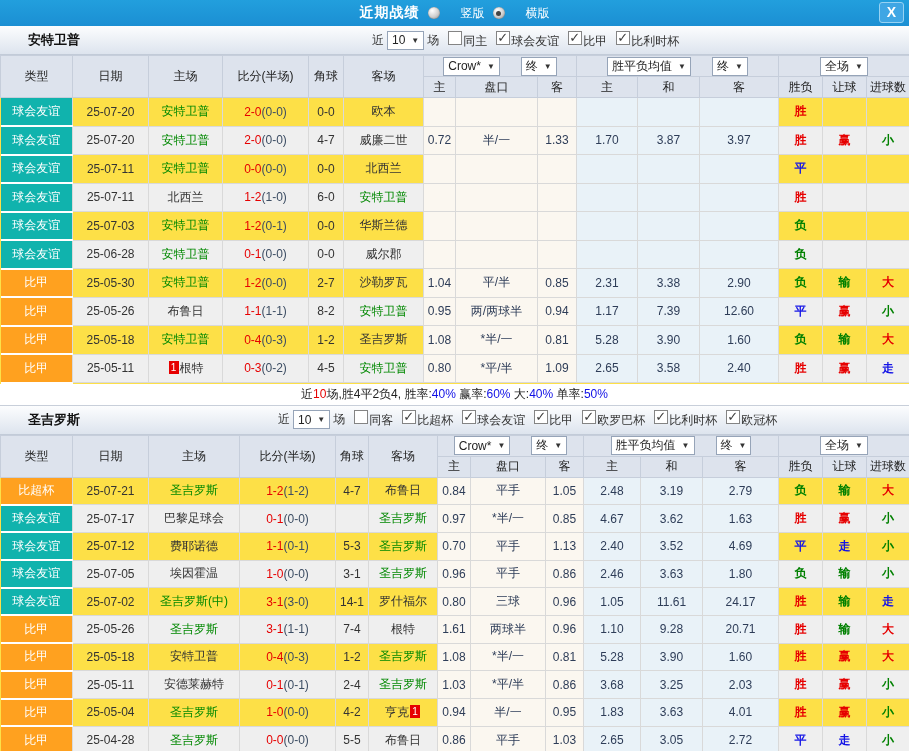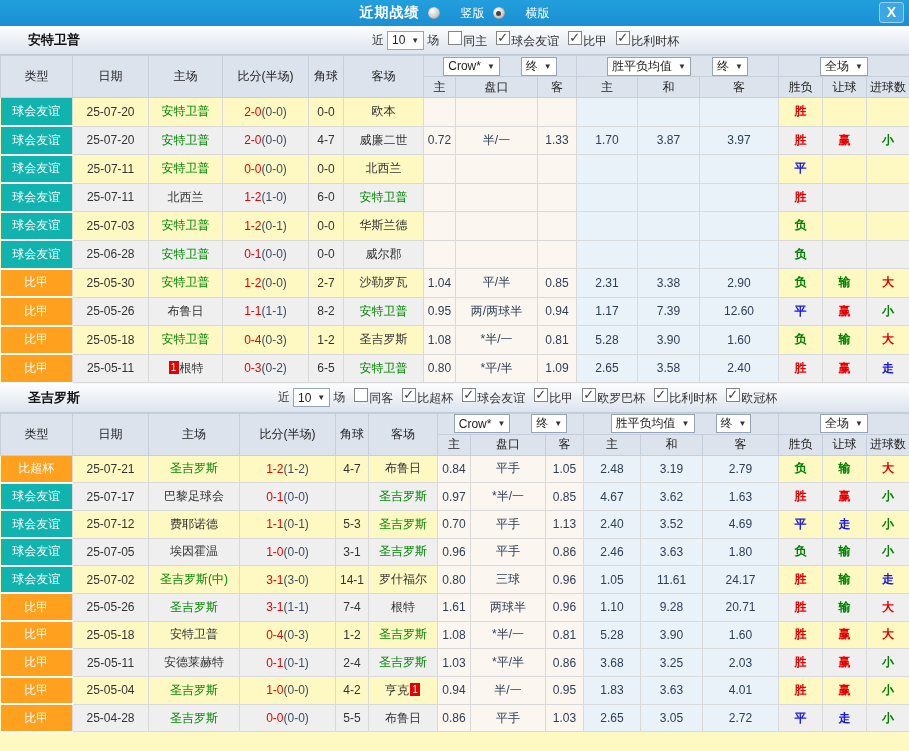--- a/index.html
+++ b/index.html
@@ -1,16 +1,16 @@
 <!DOCTYPE html>
 <html><head>
 <meta charset="utf-8">
 <style>
   html,body{margin:0;padding:0;background:#fff;}
-  .app{position:relative;width:909px;height:751px;overflow:hidden;background:#fef9c3;
+  .app{position:relative;width:909px;height:751px;overflow:hidden;background:#fde047;
        font-family:"Liberation Sans","DejaVu Sans",sans-serif;font-size:12px;color:#333;}
   
   .titlebar{height:26px;background:linear-gradient(#229fdd,#1b8fd3);display:flex;align-items:center;
             justify-content:center;position:relative;color:#fff;}
   .titlebar .title{font-weight:bold;font-size:14px;letter-spacing:1px;}
   .radio-group{display:flex;align-items:center;margin-left:8px;gap:21px;}
   .radio{width:12px;height:12px;border-radius:50%;display:inline-block;
          background:radial-gradient(circle at 35% 30%,#ffffff,#cfcfcf 55%,#8a8a8a);box-shadow:inset 0 0 1px #666;position:relative;}
   .radio.selected::after{content:"";position:absolute;left:3.5px;top:3.5px;width:5px;height:5px;border-radius:50%;background:#444;}
   .radio-label{font-size:12px;color:#fff;}
@@ -308,34 +308,35 @@
             <td class="eu odds">1.60</td>
             <td class="cg">负</td>
             <td class="cg">输</td>
             <td class="cr">大</td>
           </tr>
           <tr>
             <td class="type" style="background: rgb(255, 161, 31);">比甲</td>
             <td>25-05-11</td>
             <td><span class="card">1</span><span>根特</span></td>
             <td><span class="ft">0-3</span><span class="ht">(0-2)</span></td>
-            <td>6-5</td>
+            <td>4-5</td>
             <td><span class="focal">安特卫普</span></td>
             <td class="hc odds">0.80</td>
             <td class="hc odds">*平/半</td>
             <td class="hc odds">1.09</td>
             <td class="eu odds">2.65</td>
             <td class="eu odds">3.58</td>
             <td class="eu odds">2.40</td>
             <td class="cr">胜</td>
             <td class="cr">赢</td>
             <td class="cb2">走</td>
           </tr>
         </tbody>
       </table>
+    <div class="summary" id="summary-0"><span>近</span><span class="red">10</span><span>场,胜4平2负4, 胜率:</span><span class="blue">40%</span><span> 赢率:</span><span class="blue">60%</span><span> 大:</span><span class="blue">40%</span><span> 单率:</span><span class="blue">50%</span></div>
   </section>
 
   <section class="s2">
     <div class="team-header">
       <span class="team-name">圣吉罗斯</span>
       <div class="filters" id="filters-1">
           <span>近</span>
           <span class="sel">
             <span>10</span>
             <span class="arr">▼</span>

